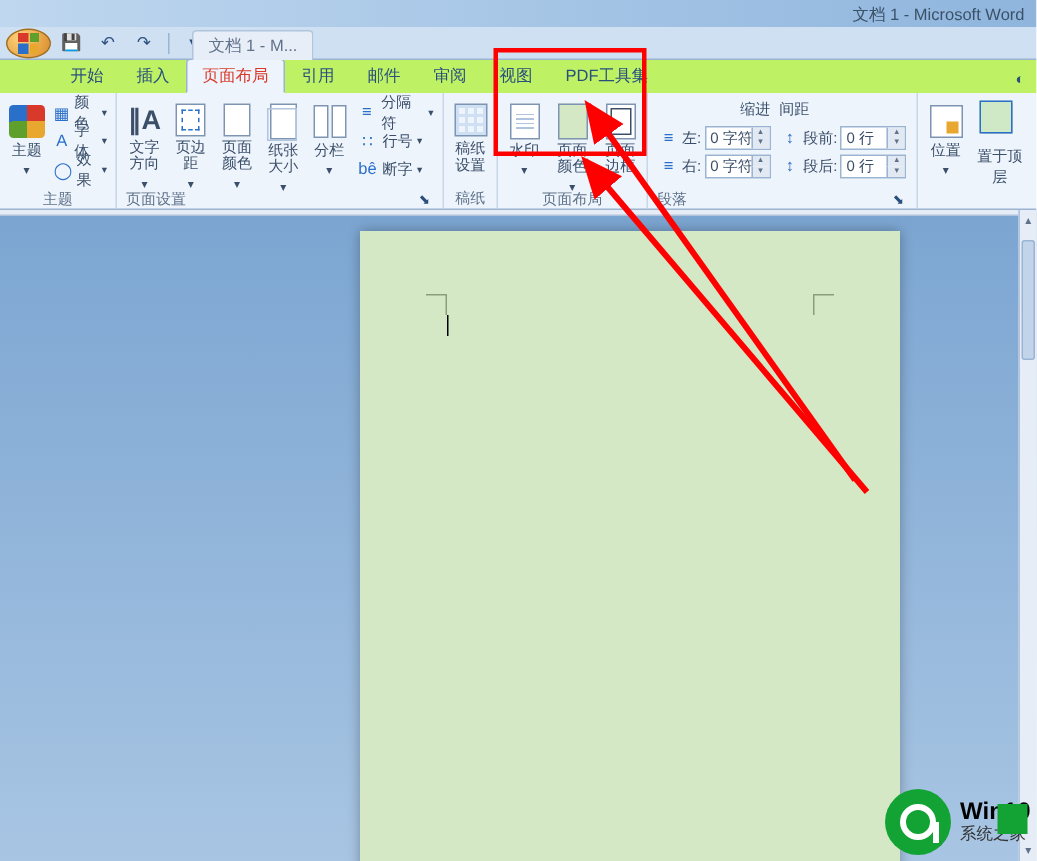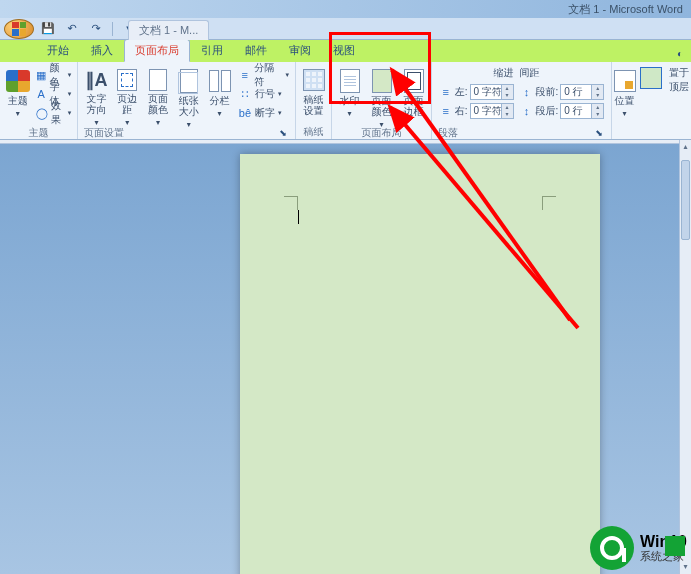--- a/index.html
+++ b/index.html
@@ -91,21 +91,21 @@
     
     .wm { position: absolute; right: 4px; bottom: 4px; display: flex; align-items: center; gap: 6px; z-index: 70; }
     .wm-badge { width: 44px; height: 44px; background: #13a335; border-radius: 50%; display: flex; align-items: center; justify-content: center; }
     .wm-badge-inner { width: 24px; height: 24px; border: 4px solid #fff; border-radius: 50%; position: relative; }
     .wm-badge-inner::after { content:""; position:absolute; right:-6px; top:8px; width:4px; height:14px; background:#fff; }
     .wm-badge-rect { position:absolute; right:2px; bottom:14px; width:20px; height:20px; background:#13a335;}
     .wm-text { display:flex; flex-direction:column; line-height:1.05;}
     .wm-line1 { font-size: 16px; font-weight: bold; color: #000; }
     .wm-line2 { font-size: 11px; color: #333; }
 
-    .stack-col{ display:flex; flex-direction:row; gap:3px; padding-top:2px; }
+    .stack-col{ display:flex; flex-direction:column; gap:3px; padding-top:2px; }
   </style>
 </head>
 <body>
 
 <div class="titlebar">
   <span class="title">文档 1 - Microsoft Word</span>
 </div>
 
 <div class="qat-row">
   <div class="office-btn">
@@ -127,20 +127,21 @@
   </div>
 
 <div class="tabs-row">
   <div class="tab">开始</div>
   <div class="tab">插入</div>
   <div class="tab active">页面布局</div>
   <div class="tab">引用</div>
   <div class="tab">邮件</div>
   <div class="tab">审阅</div>
   <div class="tab">视图</div>
+  <div class="tab">PDF工具集</div>
 </div>
 <div class="ruler-btn">◐</div>
 
 <div class="ribbon">
 
   <div class="group" style="width:78px;">
     <div class="group-content">
       <div class="big-btn narrow-btn">
         <div class="icon-wrap">
             <div class="ico-themes"></div>

